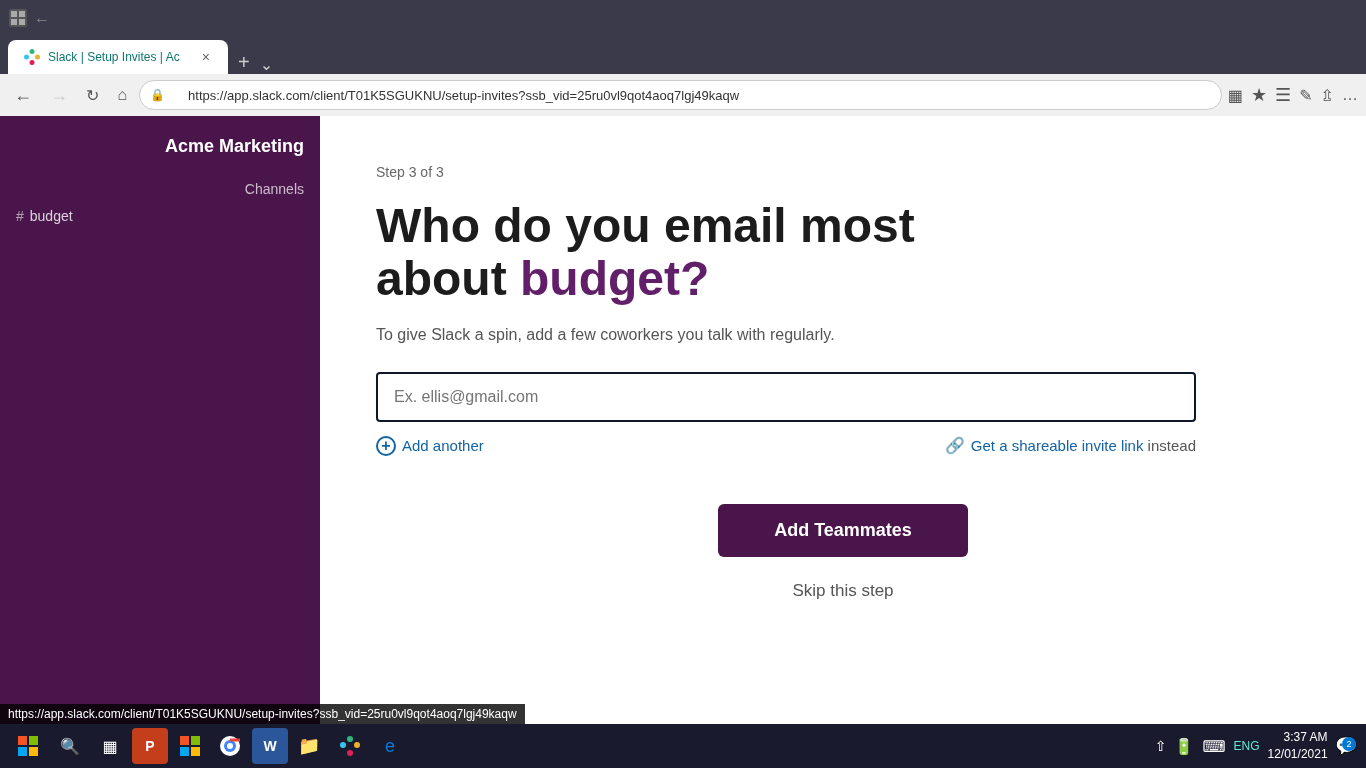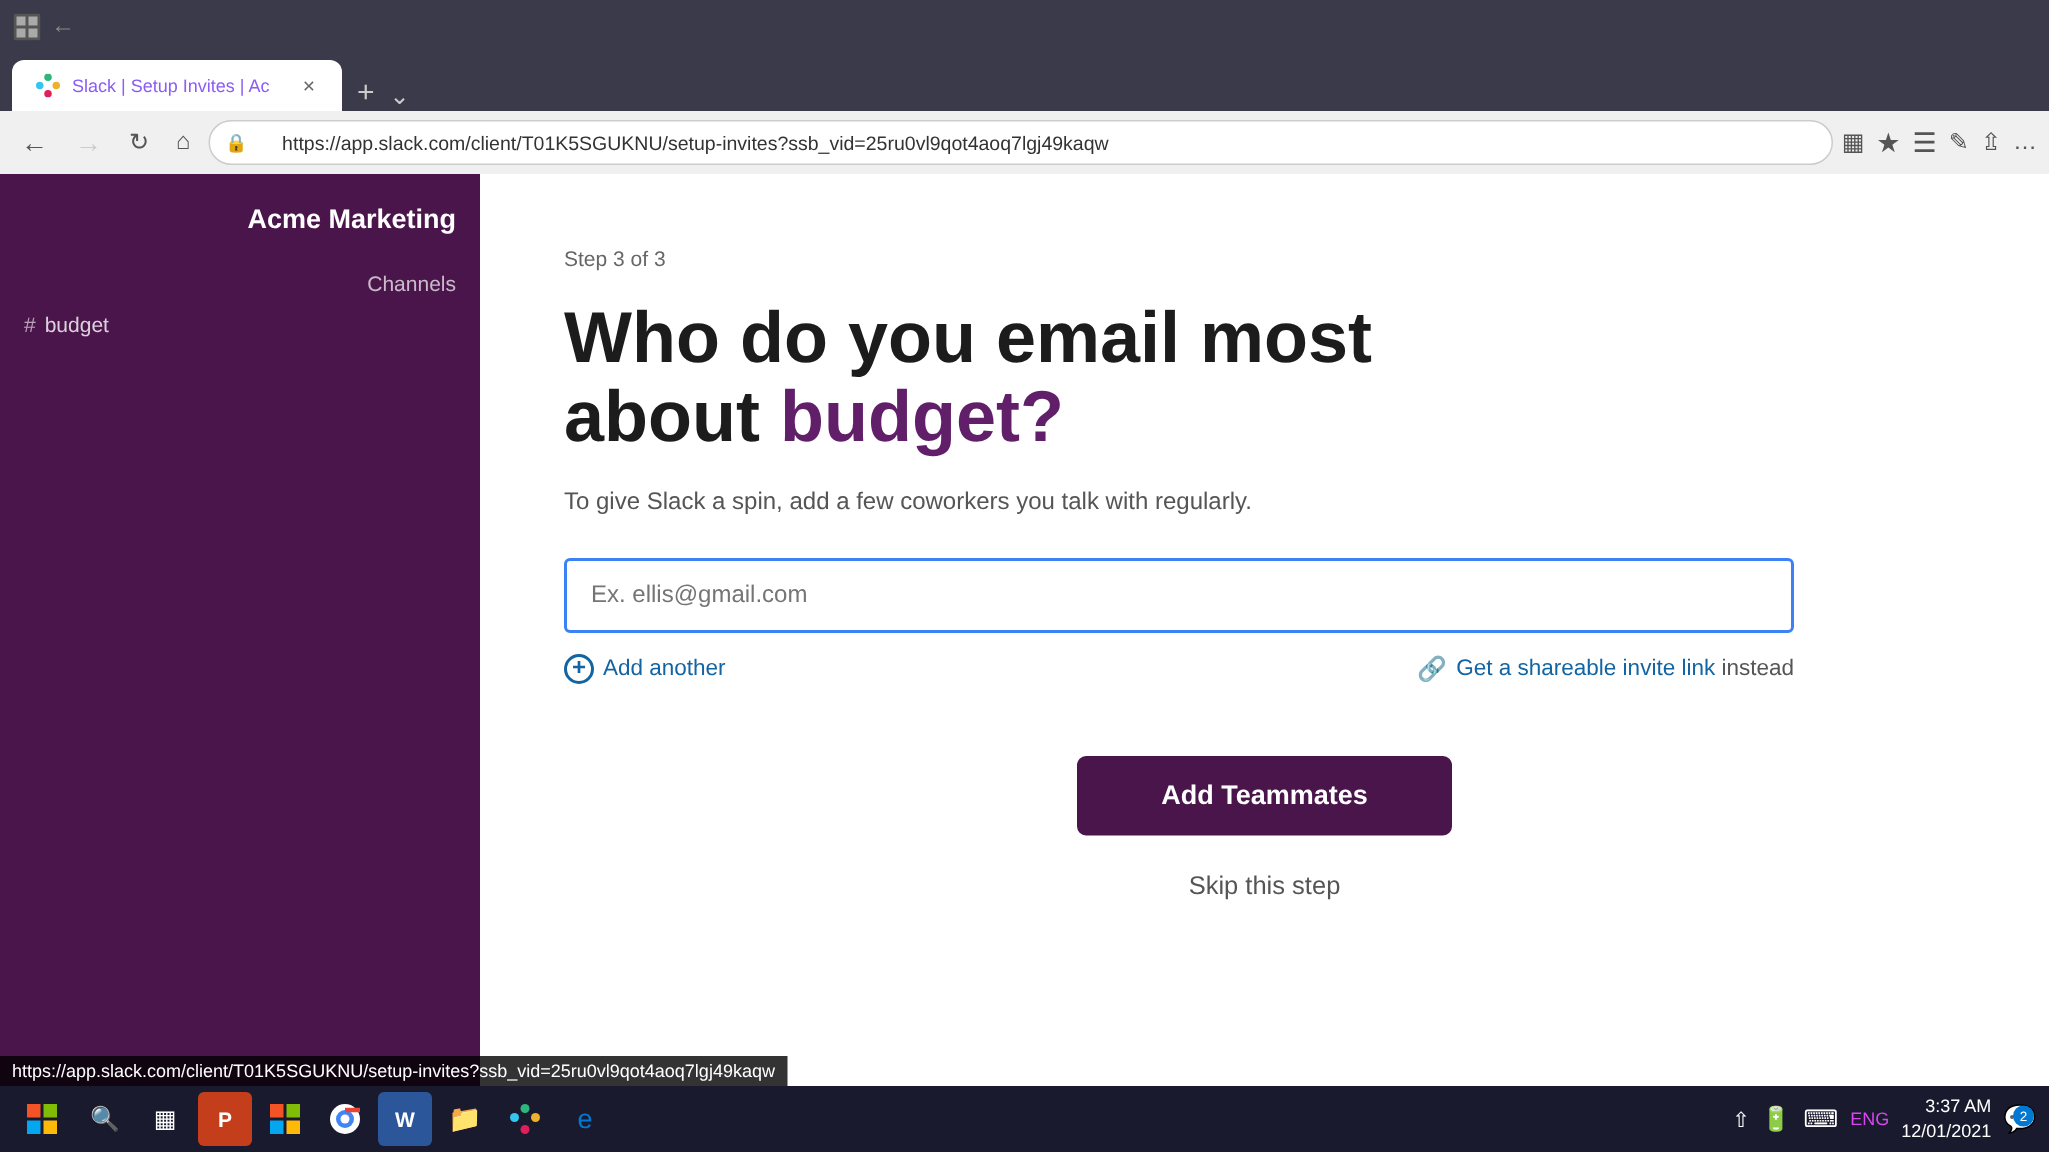--- a/index.html
+++ b/index.html
@@ -49,21 +49,21 @@
       max-width: 260px;
     }
 
     .tab-favicon {
       width: 16px;
       height: 16px;
     }
 
     .tab-title {
       font-size: 12px;
-      color: #8b5cf6;
+      color: #0f766e;
       flex: 1;
       overflow: hidden;
       text-overflow: ellipsis;
       white-space: nowrap;
     }
 
     .tab-close {
       font-size: 14px;
       color: #666;
       cursor: pointer;
@@ -216,21 +216,21 @@
     .sub-text {
       font-size: 16px;
       color: #555;
       margin-bottom: 28px;
     }
 
     .email-input {
       width: 820px;
       padding: 14px 16px;
       font-size: 16px;
-      border: 2px solid #3b82f6;
+      border: 2px solid #0f172a;
       border-radius: 4px;
       outline: none;
       color: #999;
       display: block;
     }
 
     .input-actions {
       display: flex;
       justify-content: space-between;
       align-items: center;
@@ -554,21 +554,21 @@
     </svg>
   </div>
   <div class="taskbar-icon">
     <span style="font-size:18px;color:#0078d4;">e</span>
   </div>
 
   <div class="taskbar-right">
     <span style="font-size:14px;cursor:pointer;">⇧</span>
     <span style="font-size:16px;">🔋</span>
     <span style="font-size:16px;">⌨</span>
-    <span style="font-size:12px;color:#d946ef;">ENG</span>
+    <span style="font-size:12px;color:#5eead4;">ENG</span>
     <div class="taskbar-time">
       <div style="font-size:12px;color:#fff;">3:37 AM</div>
       <div style="font-size:12px;color:#fff;">12/01/2021</div>
     </div>
     <div class="taskbar-notification">
       <span style="font-size:18px;color:#fff;">💬</span>
       <span class="notification-badge">2</span>
     </div>
   </div>
 </div>

